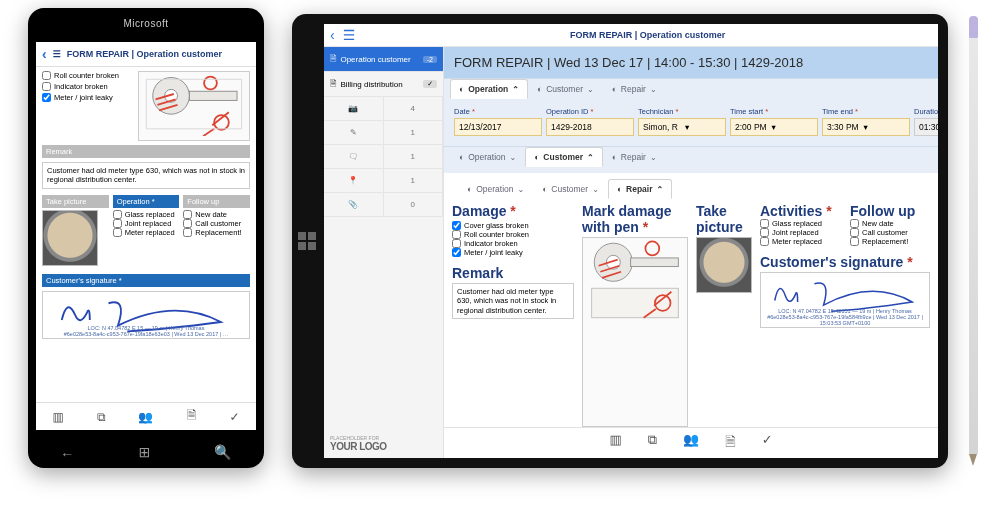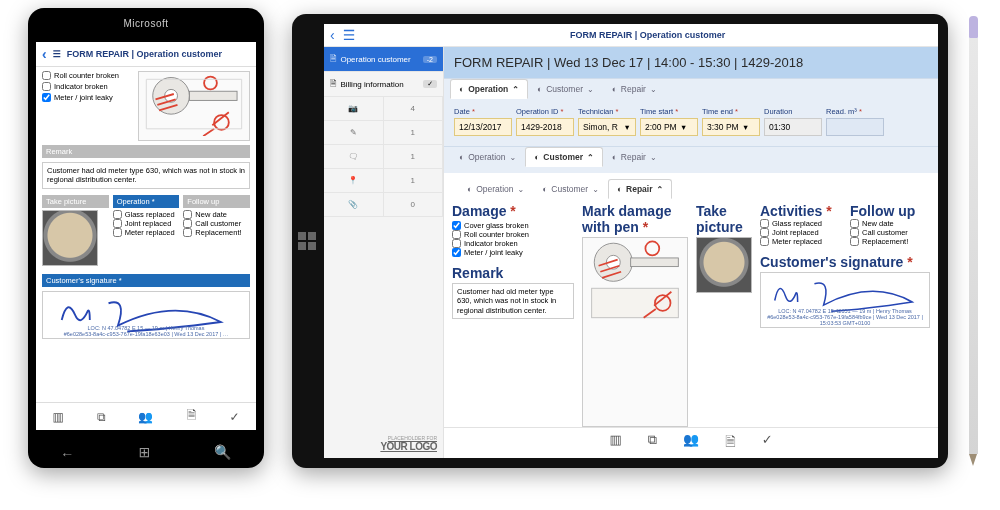--- a/index.html
+++ b/index.html
@@ -127,22 +127,22 @@
   .sb-tab.active .badge { background: rgba(255,255,255,.25); }
   .sb-grid {
     display: grid; grid-template-columns: 1fr 1fr; font-size: 8px;
   }
   .sb-cell {
     display: flex; align-items: center; justify-content: center;
     height: 24px; border-right: 1px solid #e5e5e5; border-bottom: 1px solid #e5e5e5;
     color: #777;
   }
   .sb-logo {
-    margin-top: auto; padding: 6px; text-align: right; color: #666;
-    font-size: 10px; font-weight: 700; letter-spacing: -.5px; text-decoration: underline;
+    margin-top: auto; padding: 6px; text-align: left; color: #666;
+    font-size: 10px; font-weight: 700; letter-spacing: -.5px;
   }
   .sb-logo small { display: block; font-size: 5px; color: #999; font-weight: 400; letter-spacing: 0; }
 
   .main { flex: 1; display: flex; flex-direction: column; min-width: 0; }
   .main-title {
     background: #b8d3ef; color: #2b2b2b;
     padding: 8px 10px; font-size: 13px;
   }
   .section-band { background: #e7eef7; border-top: 1px solid #cfdceb; }
   .tab-strip {
@@ -162,21 +162,21 @@
     padding: 8px 10px 10px 10px;
   }
   .op-fields {
     display: flex; gap: 4px; font-size: 8px;
   }
   .op-fields .fld { display: flex; flex-direction: column; gap: 2px; }
   .op-fields label { font-size: 7.5px; color: #1f3c7c; }
   .op-fields .req::after { content: " *"; color: #c0392b; }
   .op-fields input {
     border: 1px solid #e0c97e; background: #fdf3da;
-    font-size: 8.5px; padding: 3px 4px; width: 58px;
+    font-size: 8.5px; padding: 3px 4px; width: 88px;
   }
   .op-fields input.grey { background: #eee; border-color: #ccc; }
   .op-fields input.blue { background: #dfe8f4; border-color: #b8c5d8; }
 
   .repair-panel {
     flex: 1; padding: 6px 8px 0 8px; background: #fff; display: flex; flex-direction: column;
     min-height: 0;
   }
   .rp-row { display: flex; gap: 8px; min-height: 0; }
   .rp-col { display: flex; flex-direction: column; gap: 2px; }
@@ -359,21 +359,21 @@
 
       <div class="sidebar">
         <div id="sb-tabs">
             <div class="sb-tab active">
               <span>🗎</span>
               <span>Operation customer</span>
               <span class="badge">-2</span>
             </div>
             <div class="sb-tab">
               <span>🗎</span>
-              <span>Billing information</span>
+              <span>Billing distribution</span>
               <span class="badge">✓</span>
             </div>
           </div>
         <div class="sb-grid">
           <div class="sb-cell">📷</div>
           <div class="sb-cell">4</div>
           <div class="sb-cell">✎</div>
           <div class="sb-cell">1</div>
           <div class="sb-cell">🗨</div>
           <div class="sb-cell">1</div>

